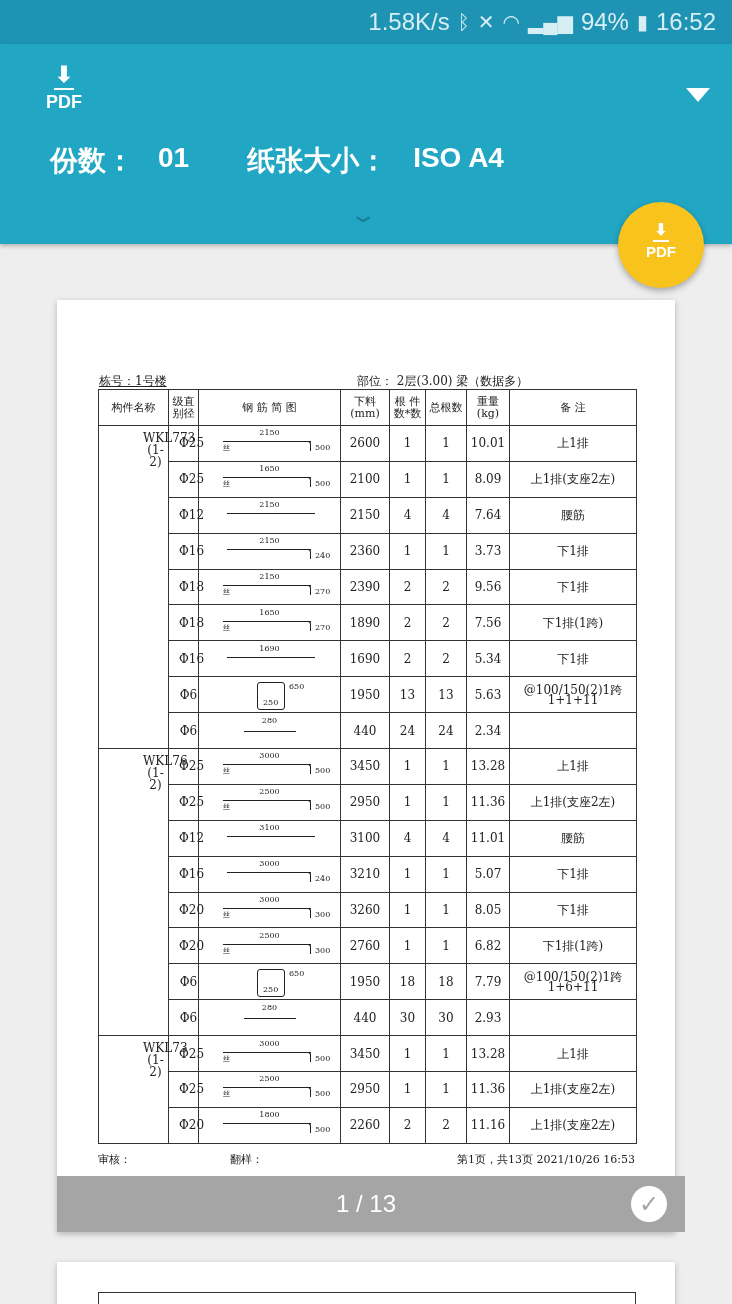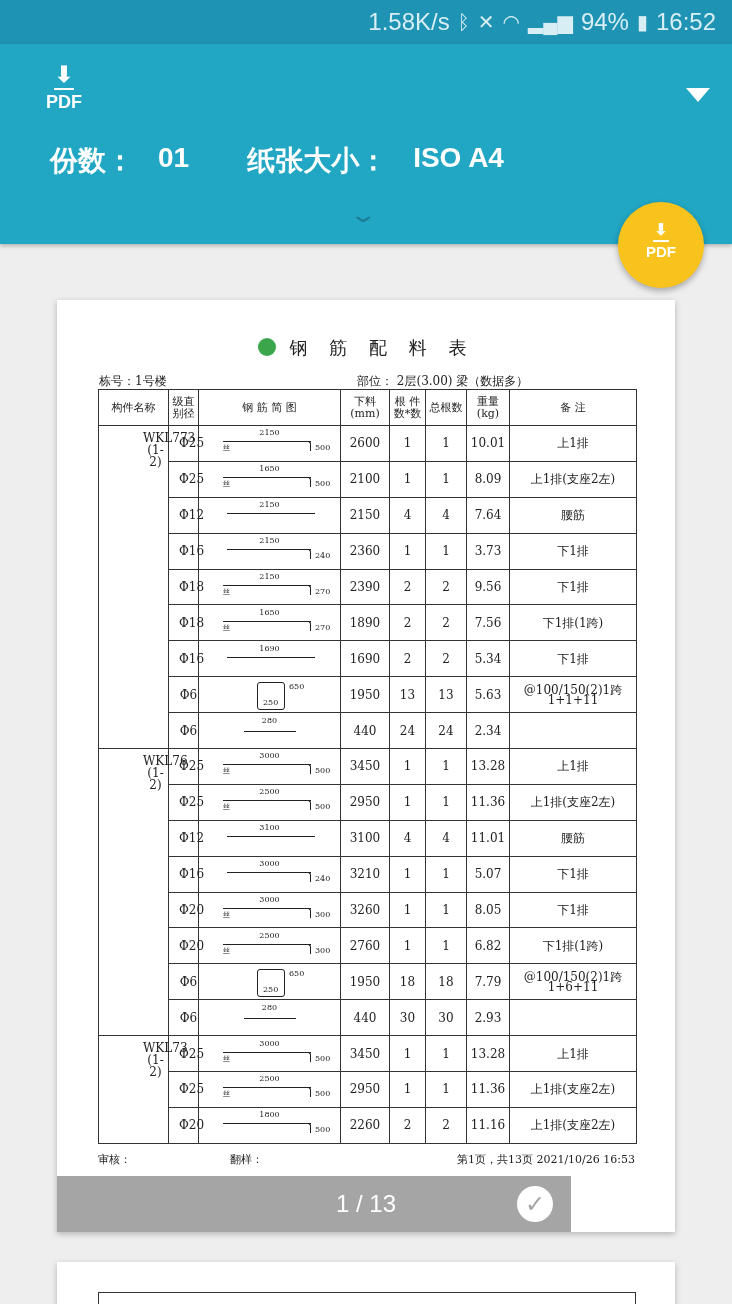--- a/index.html
+++ b/index.html
@@ -16,40 +16,40 @@
   .opts { position: absolute; left: 50px; top: 98px; color: #fff; font-size: 28px; font-family: "Liberation Sans", sans-serif; display: flex; }
   .opts span { display: inline-block; font-weight: bold; }
   .expand { position: absolute; left: 354px; top: 158px; color: #1a7d95; font-size: 22px; transform: scaleX(1.6); }
   .fab { position: absolute; left: 618px; top: 202px; width: 86px; height: 86px; border-radius: 50%; background: #f8c31c; box-shadow: 0 3px 6px rgba(0,0,0,0.3); color: #fff; text-align: center; font-family: "Liberation Sans", sans-serif; font-weight: bold; padding-top: 20px; }
   .fab .arrow { display:block; font-size: 16px; line-height: 16px; }
   .fab .bar { display:block; width: 16px; height: 2px; background:#fff; margin: 2px auto 2px; }
   .fab .txt { display:block; font-size: 15px; line-height: 16px; }
   .page { position: absolute; left: 57px; top: 300px; width: 618px; height: 932px; background: #fff; box-shadow: 0 2px 6px rgba(0,0,0,0.25); }
   .doc-title { position: absolute; left: 0; top: 36px; width: 618px; text-align: center; font-family: "DejaVu Serif", serif; font-size: 18px; letter-spacing: 8px; color: #222; }
   .logo { display: inline-block; width: 18px; height: 18px; border-radius: 50%; background: #3aa54a; vertical-align: -2px; margin-right: 14px; }
-  .meta-left { position: absolute; left: 42px; top: 73px; font-family: "DejaVu Serif", serif; font-size: 12px; color: #222; }
+  .meta-left { position: absolute; left: 42px; top: 73px; font-family: "DejaVu Serif", serif; font-size: 12px; color: #222; text-decoration: underline; }
   .meta-right { position: absolute; left: 300px; top: 73px; font-family: "DejaVu Serif", serif; font-size: 12px; color: #222; }
   table.sheet { position: absolute; left: 41px; top: 89px; width: 538px; border-collapse: collapse; font-family: "DejaVu Serif", serif; color: #222; table-layout: fixed; }
   table.sheet th, table.sheet td { border: 1px solid #333; text-align: center; vertical-align: middle; }
   table.sheet th { font-weight: normal; font-size: 11px; height: 36px; line-height: 12px; }
   table.sheet td { height: 35.9px; font-size: 12px; }
   td.member { vertical-align: top !important; padding-top: 6px; font-size: 11px; line-height: 12px; padding-left: 44px; }
   td.grade { text-align: right; padding-left: 10px; font-size: 12px; }
   td.note { font-size: 9px; line-height: 10px; }
   .shape { position: relative; width: 100%; height: 34px; font-size: 8px; }
   .shape .len { position: absolute; top: 2px; left: 0; width: 100%; text-align: center; }
   .shape .line { position: absolute; top: 15px; height: 1px; background: #222; }
   .shape .hook { position: absolute; top: 15px; width: 3px; height: 10px; border-right: 1px solid #222; border-top: 1px solid #222; border-radius: 0 3px 0 0; }
   .shape .hooklbl { position: absolute; top: 17px; }
   .shape .si { position: absolute; left: 24px; top: 17px; font-size: 7px; }
   .shape .box { position: absolute; left: 58px; top: 4px; width: 28px; height: 28px; border: 1px solid #222; border-radius: 3px; }
   .footer-l1 { position: absolute; left: 41px; top: 852px; font-family: "DejaVu Serif", serif; font-size: 11px; color: #222; }
   .footer-l2 { position: absolute; left: 173px; top: 852px; font-family: Liberation Serif, serif; font-size: 11px; color: #222; }
   .footer-r { position: absolute; right: 40px; top: 852px; font-family: "DejaVu Serif", serif; font-size: 11px; color: #222; }
-  .pagebar { position: absolute; left: 0; bottom: 0; width: 514px; height: 56px; background: #a5a5a5; }
+  .pagebar { position: absolute; left: 0; bottom: 0; width: 628px; height: 56px; background: #a5a5a5; }
   .pagebar .num { position: absolute; left: 0; top: 14px; width: 618px; text-align: center; color: #fff; font-family: "Liberation Sans", sans-serif; font-size: 24px; }
   .check { position: absolute; right: 18px; top: 10px; width: 36px; height: 36px; border-radius: 50%; background: #fff; color: #a5a5a5; text-align: center; font-size: 24px; line-height: 36px; font-weight: bold; }
   .page2 { position: absolute; left: 57px; top: 1262px; width: 618px; height: 100px; background: #fff; box-shadow: 0 2px 6px rgba(0,0,0,0.25); }
   .page2 .tbl { position: absolute; left: 41px; top: 30px; width: 538px; height: 40px; border-top: 1px solid #333; border-left: 1px solid #333; border-right: 1px solid #333; }
 </style>
 </head>
 <body>
 
 <div class="statusbar">
   <span>1.58K/s</span>
@@ -78,21 +78,20 @@
   <div class="expand">⌄</div>
 </div>
 
 <div class="fab">
   <span class="arrow">⬇</span>
     <span class="bar"></span>
     <span class="txt">PDF</span>
 </div>
 
 <div class="page">
-  <div class="doc-title"><span class="logo"></span><span>钢 筋 配 料 表</span></div>
   <div class="meta-left">栋号：1号楼</div>
   <div class="meta-right">部位：  2层(3.00) 梁（数据多）</div>
 
   <table class="sheet">
     <colgroup>
       <col style="width:70px">
         <col style="width:30px">
         <col style="width:142px">
         <col style="width:49px">
         <col style="width:36px">

